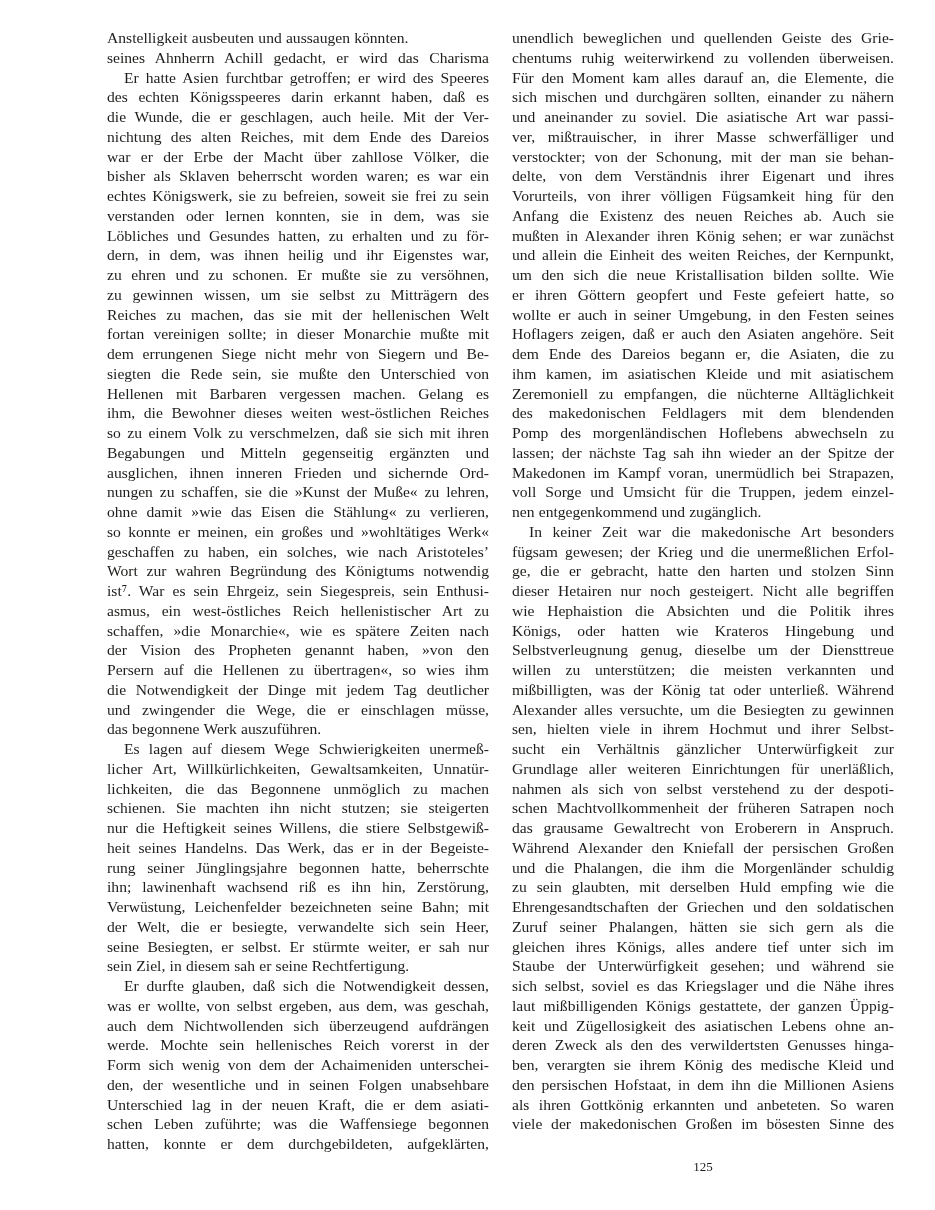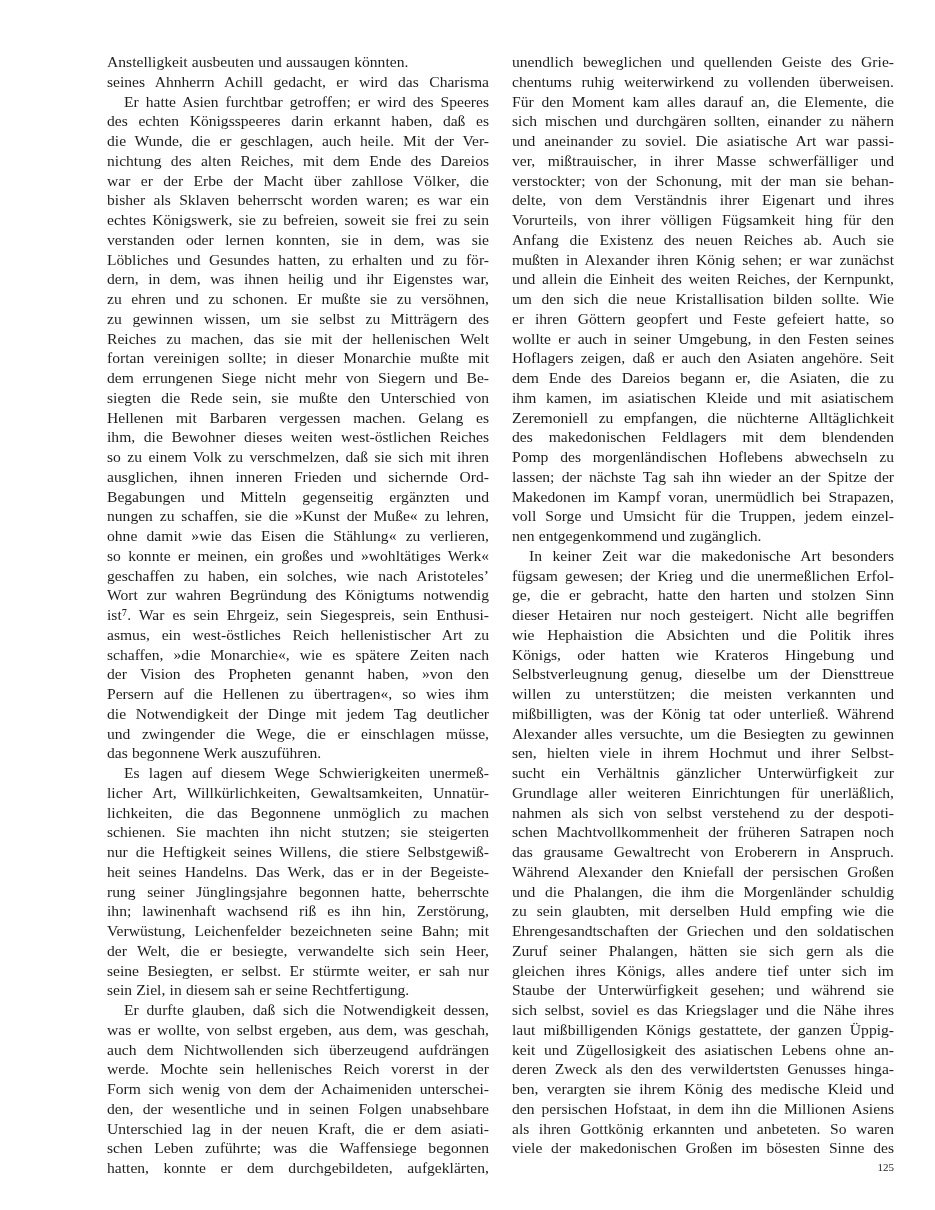--- a/index.html
+++ b/index.html
@@ -10,40 +10,40 @@
   }
   .page {
     position: relative;
     width: 935px; height: 1210px;
     background: #ffffff;
     font-family: "Liberation Serif", "DejaVu Serif", serif;
     color: #1d1d1b;
   }
   .cols {
     position: absolute;
-    left: 107px; top: 52px;
+    left: 107px; top: 28px;
     display: flex;
     gap: 23px;
   }
   .column { width: 382px; }
   .ln {
     font-size: 15.6px;
     line-height: 19.75px;
     text-align: justify;
     text-align-last: justify;
     word-spacing: 0.02em;
   }
   .ln.pe { text-align-last: left; }
   .ln.ps { text-indent: 17px; }
   .pagenum {
     position: absolute;
     left: 512px; top: 1159px;
     width: 382px;
-    text-align: right;
-    font-size: 11px;
+    text-align: center;
+    font-size: 13px;
     line-height: 16px;
   }
 </style>
 </head>
 <body>
 
 <div class="page">
   <div class="cols">
     <div class="column">
         <div class="ln pe">Anstelligkeit ausbeuten und aussaugen könnten.</div>
@@ -60,22 +60,22 @@
         <div class="ln">dern, in dem, was ihnen heilig und ihr Eigenstes war,</div>
         <div class="ln">zu ehren und zu schonen. Er mußte sie zu versöhnen,</div>
         <div class="ln">zu gewinnen wissen, um sie selbst zu Mitträgern des</div>
         <div class="ln">Reiches zu machen, das sie mit der hellenischen Welt</div>
         <div class="ln">fortan vereinigen sollte; in dieser Monarchie mußte mit</div>
         <div class="ln">dem errungenen Siege nicht mehr von Siegern und Be-</div>
         <div class="ln">siegten die Rede sein, sie mußte den Unterschied von</div>
         <div class="ln">Hellenen mit Barbaren vergessen machen. Gelang es</div>
         <div class="ln">ihm, die Bewohner dieses weiten west-östlichen Reiches</div>
         <div class="ln">so zu einem Volk zu verschmelzen, daß sie sich mit ihren</div>
+        <div class="ln">Begabungen und Mitteln gegenseitig ergänzten und</div>
         <div class="ln">ausglichen, ihnen inneren Frieden und sichernde Ord-</div>
-        <div class="ln">Begabungen und Mitteln gegenseitig ergänzten und</div>
         <div class="ln">nungen zu schaffen, sie die »Kunst der Muße« zu lehren,</div>
         <div class="ln">ohne damit »wie das Eisen die Stählung« zu verlieren,</div>
         <div class="ln">so konnte er meinen, ein großes und »wohltätiges Werk«</div>
         <div class="ln">geschaffen zu haben, ein solches, wie nach Aristoteles’</div>
         <div class="ln">Wort zur wahren Begründung des Königtums notwendig</div>
         <div class="ln">ist⁷. War es sein Ehrgeiz, sein Siegespreis, sein Enthusi-</div>
         <div class="ln">asmus, ein west-östliches Reich hellenistischer Art zu</div>
         <div class="ln">schaffen, »die Monarchie«, wie es spätere Zeiten nach</div>
         <div class="ln">der Vision des Propheten genannt haben, »von den</div>
         <div class="ln">Persern auf die Hellenen zu übertragen«, so wies ihm</div>

